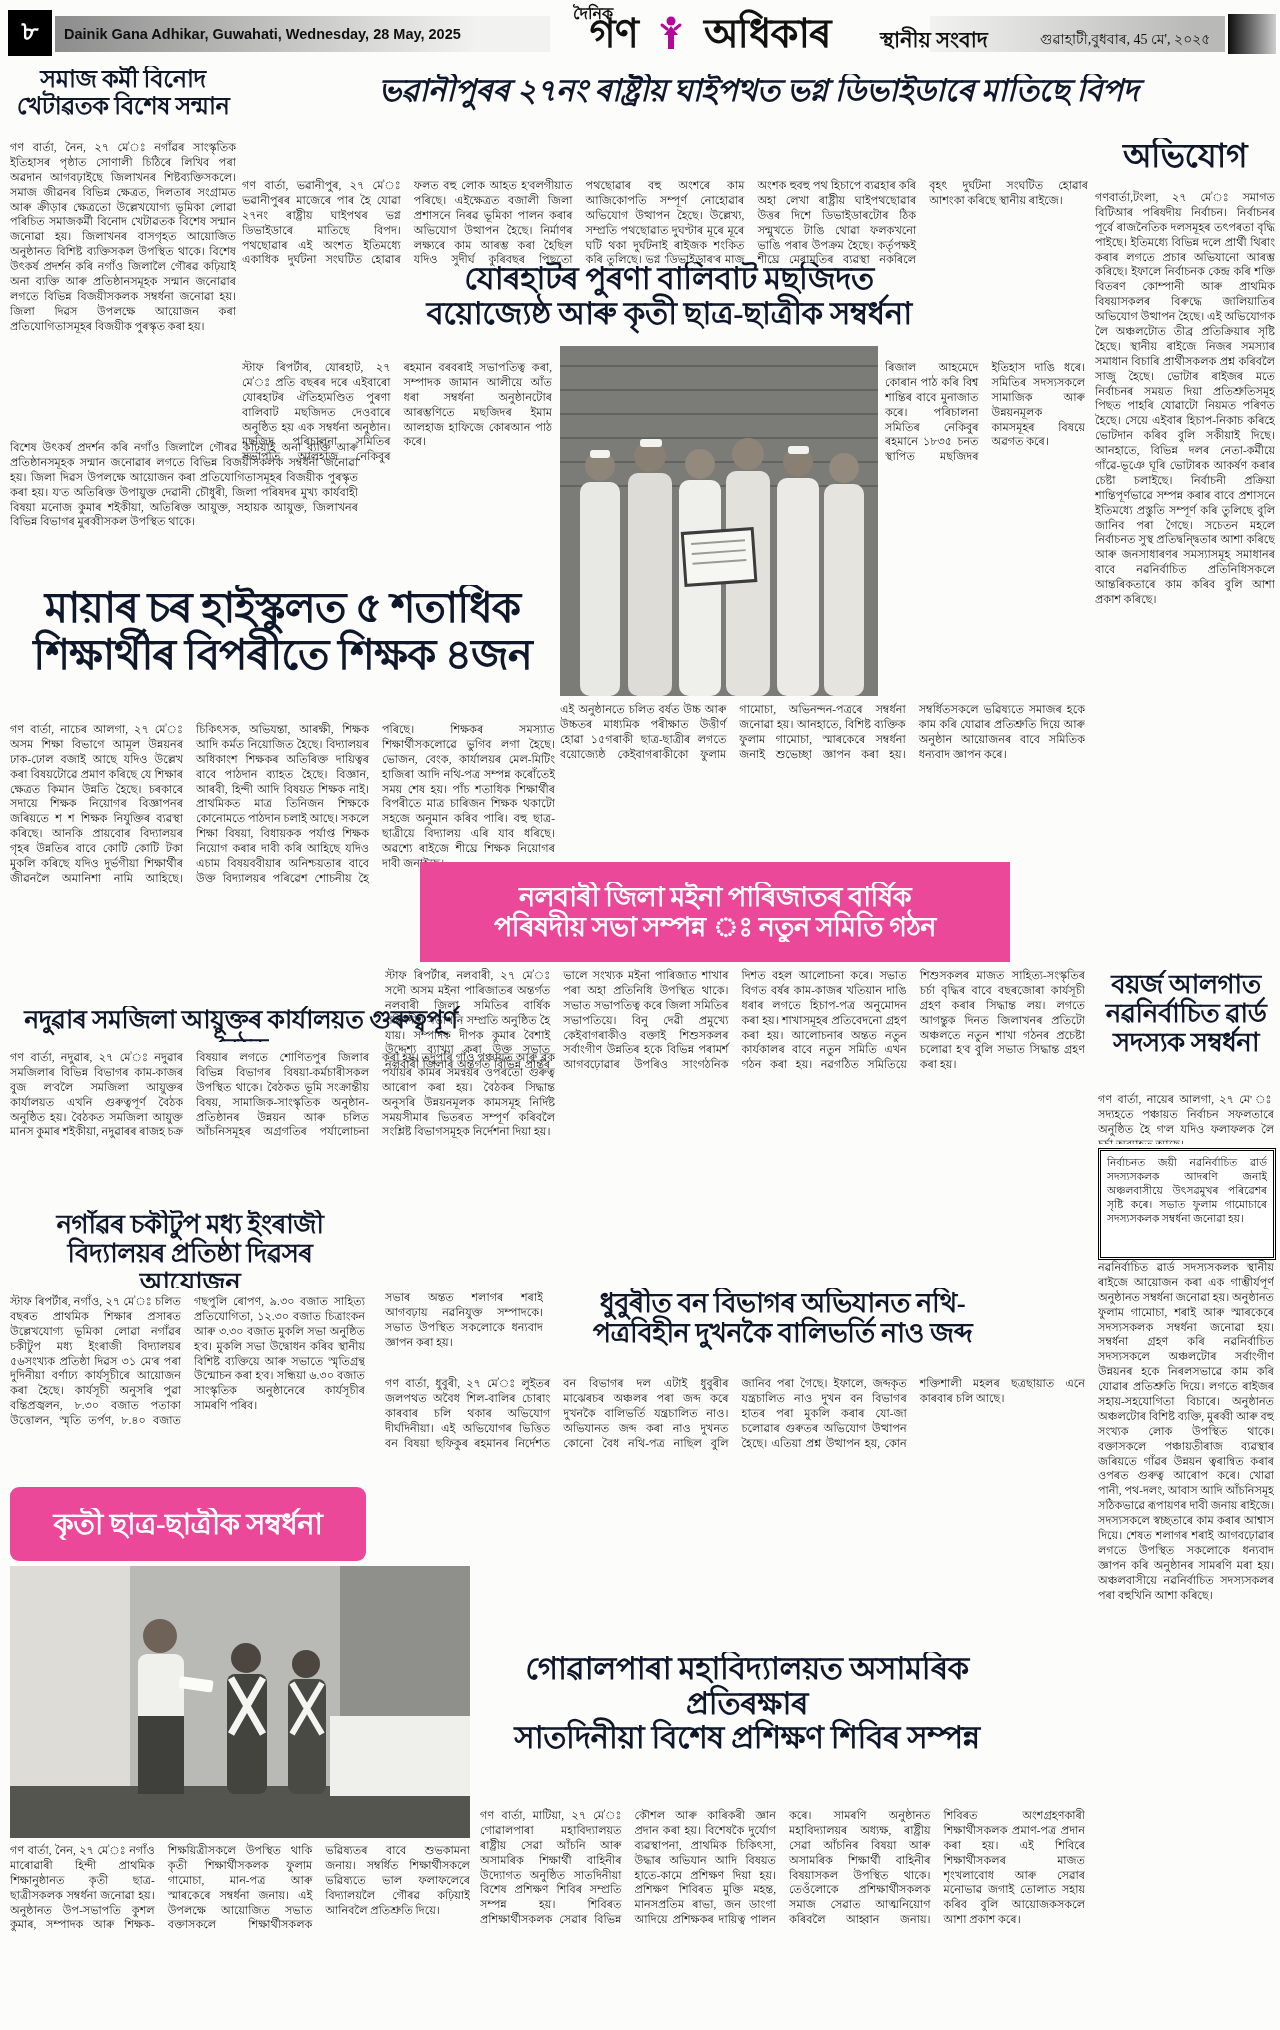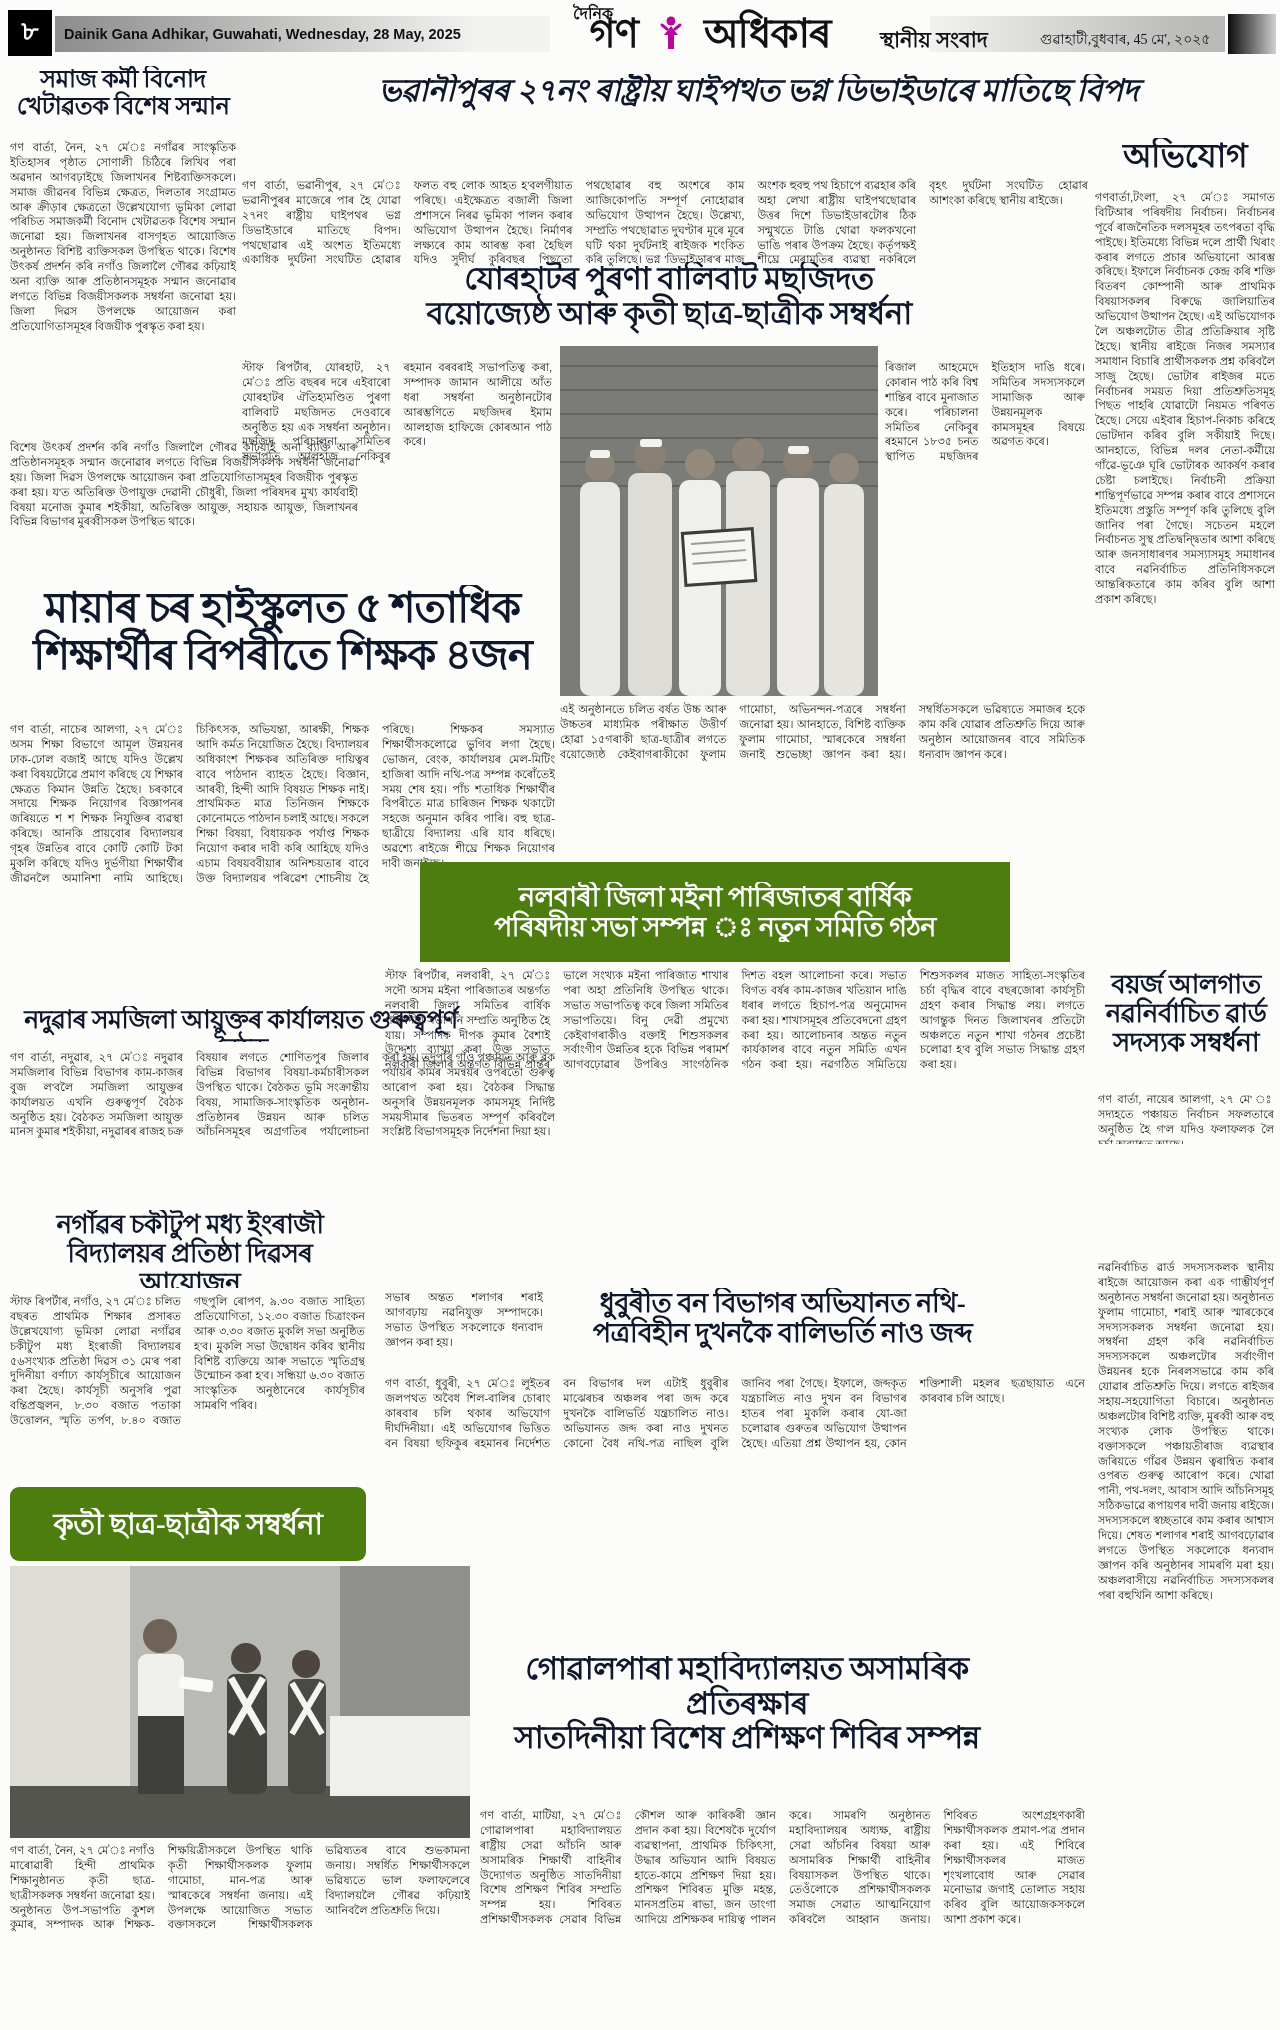--- a/index.html
+++ b/index.html
@@ -7,21 +7,21 @@
         font-family:"Liberation Serif","DejaVu Serif",serif;color:#111;overflow:hidden;}
   .abs{position:absolute;}
   .body-text{font-size:11.2px;line-height:1.33;text-align:justify;overflow:hidden;
              word-break:break-word;color:#161616;}
   .cols2{column-count:2;column-gap:13px;}
   .cols3{column-count:3;column-gap:13px;}
   .cols4{column-count:4;column-gap:13px;}
   .cols5{column-count:5;column-gap:13px;margin-top:48px;}
   .hl{font-weight:bold;color:#0f172a;text-align:center;white-space:pre-line;
       line-height:1.12;letter-spacing:-0.5px;overflow:hidden;}
-  .reverse{background:#4d7c0f;color:#fff;display:flex;align-items:center;justify-content:flex-start;}
+  .reverse{background:#ec4899;color:#fff;display:flex;align-items:center;justify-content:flex-start;}
   .reverse .hl{color:#fff;}
   
   #hdr-grad-left{left:55px;top:16px;width:495px;height:36px;
     background:linear-gradient(to right,#8c8c8c,#f2f2f0 85%);}
   #hdr-grad-right{left:930px;top:16px;width:295px;height:36px;
     background:linear-gradient(to right,#f2f2f0,#b9b9b7 90%);}
   #hdr-dark-right{left:1228px;top:14px;width:48px;height:40px;
     background:linear-gradient(to right,#0c0c0c,#cfcfcf);}
   #page-num{left:8px;top:10px;width:44px;height:46px;background:#000;color:#fff;
     display:flex;align-items:center;justify-content:center;font-size:26px;font-weight:bold;}
@@ -173,15 +173,16 @@
   <div class="abs body-text cols3" style="left:10px;top:1843px;width:460px;height:180px;">গণ বাৰ্তা, নৈন, ২৭ মে'ঃ নগাঁও মাৰোৱাৰী হিন্দী প্ৰাথমিক শিক্ষানুষ্ঠানত কৃতী ছাত্ৰ-ছাত্ৰীসকলক সম্বৰ্ধনা জনোৱা হয়। অনুষ্ঠানত উপ-সভাপতি কুশল কুমাৰ, সম্পাদক আৰু শিক্ষক-শিক্ষয়িত্ৰীসকলে উপস্থিত থাকি কৃতী শিক্ষাৰ্থীসকলক ফুলাম গামোচা, মান-পত্ৰ আৰু স্মাৰকেৰে সম্বৰ্ধনা জনায়। এই উপলক্ষে আয়োজিত সভাত বক্তাসকলে শিক্ষাৰ্থীসকলক ভৱিষ্যতৰ বাবে শুভকামনা জনায়। সম্বৰ্ধিত শিক্ষাৰ্থীসকলে ভৱিষ্যতে ভাল ফলাফলেৰে বিদ্যালয়লৈ গৌৰৱ কঢ়িয়াই আনিবলৈ প্ৰতিশ্ৰুতি দিয়ে।</div>
 
   <div class="abs hl" style="left:483px;top:1652px;width:528px;height:146px;font-size:31px;">গোৱালপাৰা মহাবিদ্যালয়ত অসামৰিক প্ৰতিৰক্ষাৰ
 সাতদিনীয়া বিশেষ প্ৰশিক্ষণ শিবিৰ সম্পন্ন</div>
   <div class="abs body-text cols4" style="left:480px;top:1808px;width:605px;height:214px;">গণ বাৰ্তা, মাটিয়া, ২৭ মে'ঃ গোৱালপাৰা মহাবিদ্যালয়ত ৰাষ্ট্ৰীয় সেৱা আঁচনি আৰু অসামৰিক শিক্ষাৰ্থী বাহিনীৰ উদ্যোগত অনুষ্ঠিত সাতদিনীয়া বিশেষ প্ৰশিক্ষণ শিবিৰ সম্প্ৰতি সম্পন্ন হয়। শিবিৰত প্ৰশিক্ষাৰ্থীসকলক সেৱাৰ বিভিন্ন কৌশল আৰু কাৰিকৰী জ্ঞান প্ৰদান কৰা হয়। বিশেষকৈ দুৰ্যোগ ব্যৱস্থাপনা, প্ৰাথমিক চিকিৎসা, উদ্ধাৰ অভিযান আদি বিষয়ত হাতে-কামে প্ৰশিক্ষণ দিয়া হয়। প্ৰশিক্ষণ শিবিৰত মুক্তি মহন্ত, মানসপ্ৰতিম ৰাভা, জন ডাংগা আদিয়ে প্ৰশিক্ষকৰ দায়িত্ব পালন কৰে। সামৰণি অনুষ্ঠানত মহাবিদ্যালয়ৰ অধ্যক্ষ, ৰাষ্ট্ৰীয় সেৱা আঁচনিৰ বিষয়া আৰু অসামৰিক শিক্ষাৰ্থী বাহিনীৰ বিষয়াসকল উপস্থিত থাকে। তেওঁলোকে প্ৰশিক্ষাৰ্থীসকলক সমাজ সেৱাত আত্মনিয়োগ কৰিবলৈ আহ্বান জনায়। শিবিৰত অংশগ্ৰহণকাৰী শিক্ষাৰ্থীসকলক প্ৰমাণ-পত্ৰ প্ৰদান কৰা হয়। এই শিবিৰে শিক্ষাৰ্থীসকলৰ মাজত শৃংখলাবোধ আৰু সেৱাৰ মনোভাৱ জগাই তোলাত সহায় কৰিব বুলি আয়োজকসকলে আশা প্ৰকাশ কৰে।</div>
 
   <div class="abs hl" style="left:1098px;top:970px;width:176px;height:116px;font-size:26px;">বয়ৰ্জ আলগাত
 নৱনিৰ্বাচিত ৱাৰ্ড
 সদস্যক সম্বৰ্ধনা</div>
   <div class="abs body-text" style="left:1098px;top:1092px;width:176px;height:52px;">গণ বাৰ্তা, নায়েৰ আলগা, ২৭ মে' ঃ সদ্যহতে পঞ্চায়ত নিৰ্বাচন সফলতাৰে অনুষ্ঠিত হৈ গ'ল যদিও ফলাফলক লৈ চৰ্চা অব্যাহত আছে।</div>
+  <div class="abs dbox body-text" style="left:1098px;top:1148px;width:160px;height:96px;font-size:10.6px;">নিৰ্বাচনত জয়ী নৱনিৰ্বাচিত ৱাৰ্ড সদস্যসকলক আদৰণি জনাই অঞ্চলবাসীয়ে উৎসৱমুখৰ পৰিৱেশৰ সৃষ্টি কৰে। সভাত ফুলাম গামোচাৰে সদস্যসকলক সম্বৰ্ধনা জনোৱা হয়।</div>
   <div class="abs body-text" style="left:1098px;top:1260px;width:176px;height:762px;">নৱনিৰ্বাচিত ৱাৰ্ড সদস্যসকলক স্থানীয় ৰাইজে আয়োজন কৰা এক গাম্ভীৰ্যপূৰ্ণ অনুষ্ঠানত সম্বৰ্ধনা জনোৱা হয়। অনুষ্ঠানত ফুলাম গামোচা, শৰাই আৰু স্মাৰকেৰে সদস্যসকলক সম্বৰ্ধনা জনোৱা হয়। সম্বৰ্ধনা গ্ৰহণ কৰি নৱনিৰ্বাচিত সদস্যসকলে অঞ্চলটোৰ সৰ্বাংগীণ উন্নয়নৰ হকে নিৰলসভাৱে কাম কৰি যোৱাৰ প্ৰতিশ্ৰুতি দিয়ে। লগতে ৰাইজৰ সহায়-সহযোগিতা বিচাৰে। অনুষ্ঠানত অঞ্চলটোৰ বিশিষ্ট ব্যক্তি, মুৰব্বী আৰু বহু সংখ্যক লোক উপস্থিত থাকে। বক্তাসকলে পঞ্চায়তীৰাজ ব্যৱস্থাৰ জৰিয়তে গাঁৱৰ উন্নয়ন ত্বৰান্বিত কৰাৰ ওপৰত গুৰুত্ব আৰোপ কৰে। খোৱা পানী, পথ-দলং, আবাস আদি আঁচনিসমূহ সঠিকভাৱে ৰূপায়ণৰ দাবী জনায় ৰাইজে। সদস্যসকলে স্বচ্ছতাৰে কাম কৰাৰ আশ্বাস দিয়ে। শেষত শলাগৰ শৰাই আগবঢ়োৱাৰ লগতে উপস্থিত সকলোকে ধন্যবাদ জ্ঞাপন কৰি অনুষ্ঠানৰ সামৰণি মৰা হয়। অঞ্চলবাসীয়ে নৱনিৰ্বাচিত সদস্যসকলৰ পৰা বহুখিনি আশা কৰিছে।</div>
 
 </div>
 
 </body></html>

